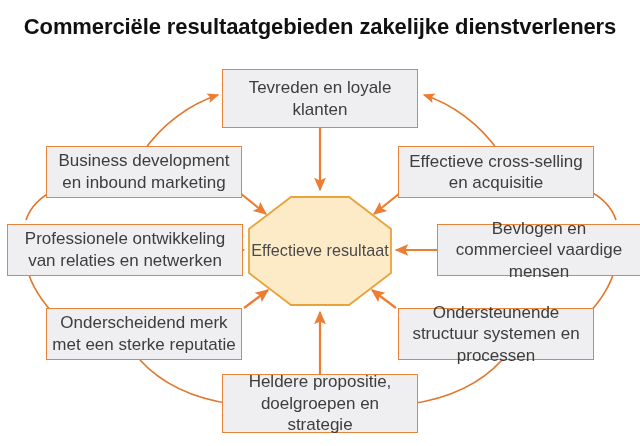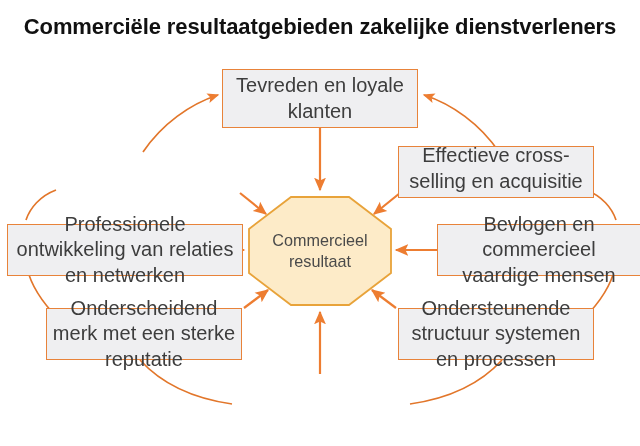--- a/index.html
+++ b/index.html
@@ -40,21 +40,21 @@
   }
   .node-box {
     position: absolute;
     box-sizing: border-box;
     border: 1.6px solid #e8833a;
     background: #efeff1;
     display: flex;
     align-items: center;
     justify-content: center;
     text-align: center;
-    font-size: 20px;
+    font-size: 17px;
     line-height: 1.27;
     color: #3d3d3d;
     padding: 3px 5px;
   }
   .center-octagon-wrap {
     position: absolute;
     left: 248px;
     top: 196px;
     width: 144px;
     height: 110px;
@@ -111,27 +111,30 @@
       <path d="M 400,193 L 374,214" marker-end="url(#arrowhead)"></path>
       <path d="M 244,308 L 268,290" marker-end="url(#arrowhead)"></path>
       <path d="M 396,308 L 372,290" marker-end="url(#arrowhead)"></path>
     </g>
   </svg>
 
   <div class="center-octagon-wrap">
     <svg class="oct-svg" viewBox="0 0 144 110">
       <polygon points="43,1 101,1 143,33 143,77 101,109 43,109 1,77 1,33" fill="#FDEBC8" stroke="#E8A33A" stroke-width="1.8"></polygon>
     </svg>
-    <div class="oct-label">Commercieel resultaat</div>
+    <div class="oct-label">Effectieve resultaat</div>
   </div>
 
   <div class="node-box" style="left:222px; top:69px; width:196px; height:59px;">
     <span>Tevreden en loyale klanten</span>
   </div>
 
+  <div class="node-box" style="left:46px; top:146px; width:196px; height:52px;">
+    <span>Business development en inbound marketing</span>
+  </div>
 
   <div class="node-box" style="left:398px; top:146px; width:196px; height:52px;align-items:flex-end;">
     <span>Effectieve cross-selling en acquisitie</span>
   </div>
 
   <div class="node-box" style="left:7px; top:224px; width:236px; height:52px;">
     <span>Professionele ontwikkeling van relaties en netwerken</span>
   </div>
 
   <div class="node-box" style="left:437px; top:224px; width:204px; height:52px;">
@@ -139,14 +142,17 @@
   </div>
 
   <div class="node-box" style="left:398px; top:308px; width:196px; height:52px;">
     <span>Ondersteunende structuur systemen en processen</span>
   </div>
 
   <div class="node-box" style="left:46px; top:308px; width:196px; height:52px;">
     <span>Onderscheidend merk met een sterke reputatie</span>
   </div>
 
+  <div class="node-box" style="left:222px; top:374px; width:196px; height:59px;">
+    <span>Heldere propositie, doelgroepen en strategie</span>
+  </div>
 
 </div>
 
 </body></html>

